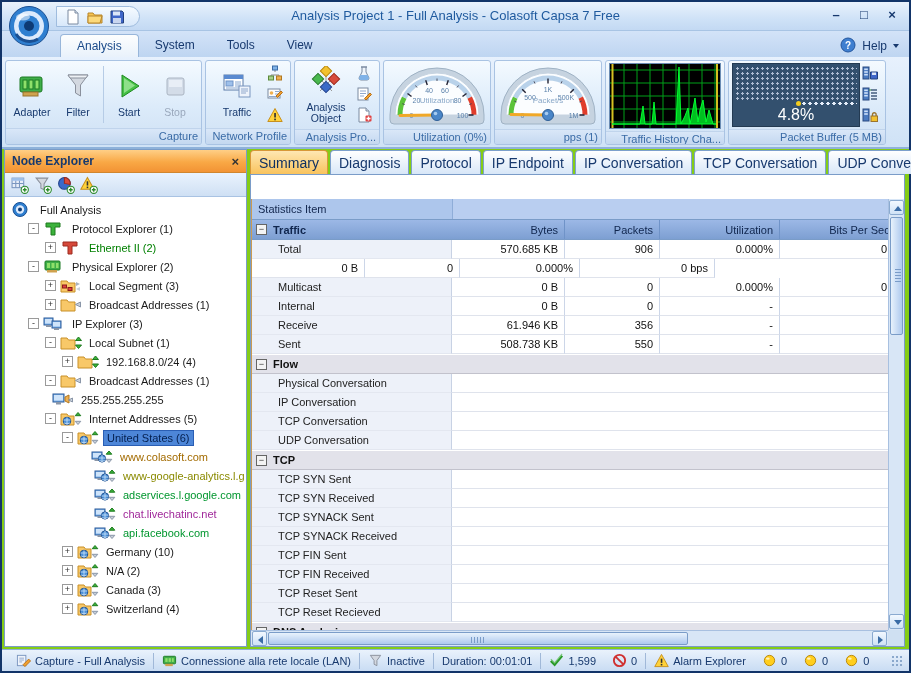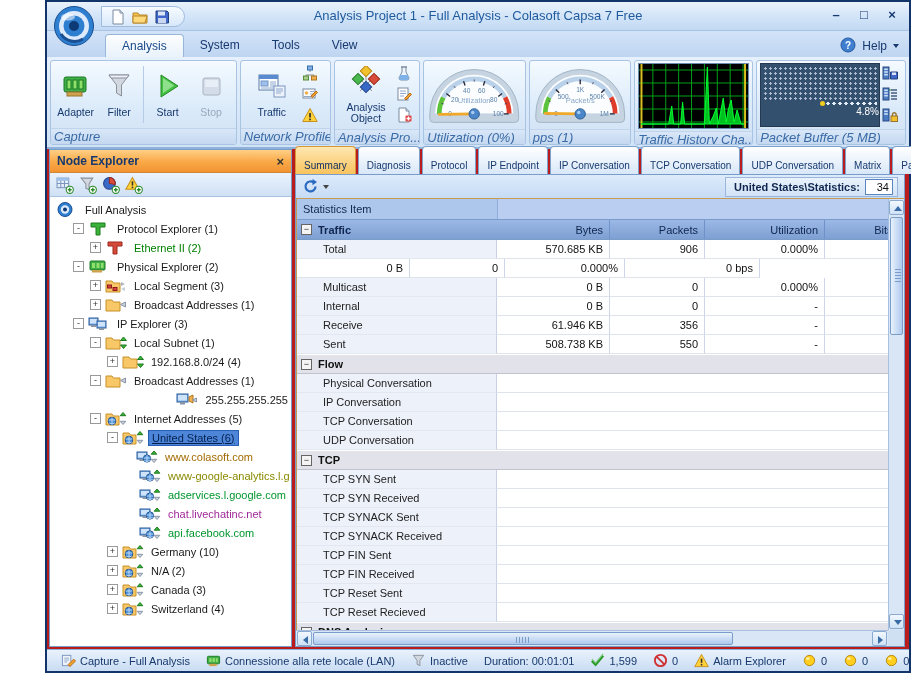--- a/index.html
+++ b/index.html
@@ -1,17 +1,17 @@
 <!DOCTYPE html>
 <html><head>
 <meta charset="utf-8">
 <style>
   * { margin:0; padding:0; box-sizing:border-box; }
   html,body { width:911px; height:673px; overflow:hidden; font-family:"Liberation Sans","DejaVu Sans",sans-serif; }
-  .window { position:absolute; inset:0; border:2px solid #123468; background:#b91c1c;margin-left:45px; }
+  .window { position:absolute; inset:0; border:2px solid #123468; background:#84cc16; }
 
   
   .titlebar { position:absolute; left:0; top:0; right:0; height:29px;
     background:linear-gradient(#e9f2fc,#cfe2f7 60%,#c3d9f3); border-bottom:1px solid #a8c4e4; }
   .logo { position:absolute; left:6px; top:3px; width:42px; height:42px; z-index:30; }
   .quickaccess { position:absolute; left:54px; top:4px; height:21px; display:flex; align-items:center; gap:6px;
     padding:0 14px 0 8px; background:linear-gradient(#f6fbff,#d8e8fa); border:1px solid #9fbcde;
     border-radius:0 11px 11px 0; }
   .qa-btn { width:16px; height:16px; cursor:pointer; }
   .title-text { position:absolute; left:150px; right:150px; top:6px; text-align:center;
@@ -31,66 +31,66 @@
     font-size:12px; color:#17396e; cursor:pointer; }
   .caret { width:0; height:0; border-left:3.5px solid transparent; border-right:3.5px solid transparent;
     border-top:4px solid #17396e; margin-left:2px; }
 
   
   .ribbon { position:absolute; left:0; top:55px; right:0; height:92px; padding:3px 3px 2px;
     background:linear-gradient(#e7f1fd,#cfe2f6); border-bottom:2px solid #8fb2da; display:flex; gap:3px; }
   .rgroup { border:1px solid #a9c3e3; border-radius:3px; display:flex; flex-direction:column;
     background:linear-gradient(#f4faff,#dcebfa 55%,#cfe1f4); overflow:hidden; }
   .rgroup-body { flex:1; display:flex; align-items:center; padding:2px 3px; }
-  .rgroup-caption { height:16px; line-height:15px; text-align:left; font-size:13px; color:#3a6ba6;
+  .rgroup-caption { height:16px; line-height:15px; text-align:right; font-size:11px; color:#3a6ba6;
     background:linear-gradient(#d9e7f8,#c4d8f0); border-top:1px solid #c0d4ec; white-space:nowrap;
-    overflow:hidden; padding:0 3px;font-style:italic; }
+    overflow:hidden; padding:0 3px; }
   .bigbtn { width:46px; display:flex; flex-direction:column; align-items:center; gap:2px; padding:3px 1px;
     border-radius:3px; cursor:pointer; }
   .bigbtn .bb-label { font-size:10.5px; color:#17396e; text-align:center; line-height:11px; white-space:pre-line; }
   .bigbtn.disabled .bb-label { color:#9aa8bc; }
   .bigbtn svg { width:30px; height:30px; }
   .vsep { width:1px; align-self:stretch; background:#b6cce6; margin:3px 2px; }
   .smallcol { display:flex; flex-direction:column; justify-content:center; gap:3px; padding:0 2px; }
   .smallbtn { width:18px; height:18px; cursor:pointer; }
   .smallbtn svg { width:16px; height:16px; }
   .gauge-wrap { width:100px; height:64px; }
   .chart-wrap { width:112px; height:66px; background:#000; border:1px solid #6a8cb4; }
   .buffer-viz { position:relative; width:128px; height:64px; background:#33506e; border:1px solid #233a52; }
   .buffer-dots { position:absolute; left:2px; right:2px; top:2px; height:34px;
     background-image:radial-gradient(circle,#aebdd4 1.1px,rgba(0,0,0,0) 1.4px); background-size:5px 5px; }
   .buffer-row { position:absolute; left:54%; right:2px; top:37px; height:5px;
     background-image:radial-gradient(circle,#e6eefb 1.5px,rgba(0,0,0,0) 1.8px); background-size:6px 5px; }
   .buffer-cursor { position:absolute; left:50%; top:37px; width:5px; height:5px; border-radius:50%; background:#f4cc1e; }
-  .buffer-pct { position:absolute; left:0; right:0; top:42px; text-align:right; color:#fff; font-size:10px; }
+  .buffer-pct { position:absolute; left:0; right:0; top:42px; text-align:center; color:#fff; font-size:16px; }
 
   
   .main { position:absolute; left:2px; top:147px; right:4px; bottom:24px; }
   .node-panel { position:absolute; left:0; top:0; width:243px; bottom:0; background:#fff;
     border:1px solid #7a9cc8; display:flex; flex-direction:column; }
   .np-header { height:23px; background:linear-gradient(#ffcf86,#f9a845 55%,#f29334); display:flex;
     align-items:center; padding:0 7px; border-bottom:1px solid #d0862e; }
   .np-title { flex:1; font-size:12px; font-weight:bold; color:#17396e; }
   .np-close { font-size:13px; font-weight:bold; color:#333; cursor:pointer; }
   .np-toolbar { height:24px; background:linear-gradient(#eaf3fd,#cfe0f4); border-bottom:1px solid #a9c3e3;
     display:flex; align-items:center; gap:5px; padding:0 6px; }
   .np-toolbar .tb-btn { width:18px; height:18px; cursor:pointer; }
   .tree { flex:1; overflow:hidden; background:#fff; padding-top:3px; }
   .tree-row { height:19px; display:flex; align-items:center; font-size:11px; color:#1a1a1a;
     white-space:nowrap; cursor:pointer; }
   .expander { width:11px; height:11px; border:1px solid #9a9a9a; background:#fff; font-size:9px;
     line-height:9px; text-align:center; color:#333; margin-right:4px; flex:none; }
   .exp-space { width:15px; flex:none; }
   .tree-icon { width:22px; height:15px; margin-right:4px; flex:none; }
   .tree-label { padding:1px 3px; }
-  .tree-row.selected .tree-label { background:#4d86d8; border:1px solid #2a5eb4; color:#041f4e;text-decoration:underline; }
+  .tree-row.selected .tree-label { background:#4d86d8; border:1px solid #2a5eb4; color:#041f4e; }
 
   .content { position:absolute; left:246px; top:0; right:0; bottom:0; }
   .view-tabs { position:absolute; left:0; top:0; right:0; height:25px; display:flex; align-items:flex-end; }
-  .vtab { flex:none; margin-right:2px; padding:13px 8px 3px; font-size:10px; color:#17396e;
+  .vtab { flex:none; margin-right:2px; padding:4px 8px 3px; font-size:14px; color:#17396e;
     background:linear-gradient(#ffffff,#d8e7f8); border:1px solid #7da0cc; border-bottom:none;
     border-radius:4px 4px 0 0; cursor:pointer; white-space:nowrap;text-align:center; }
   .vtab.active { background:linear-gradient(#fee7b2,#f9c35d); border-color:#d89838; color:#103060; }
 
   .pane { position:absolute; left:0; top:25px; right:0; bottom:0; border:1px solid #7a9cc8; background:#fff; }
   .pane-toolbar { position:absolute; left:0; top:0; right:0; height:24px;
     background:linear-gradient(#ddebfb,#c6dbf4); border-bottom:1px solid #c99a52;
     display:flex; align-items:center; padding:0 6px; }
   .refresh-btn { width:17px; height:17px; cursor:pointer; }
   .pane-toolbar .caret { border-top-color:#444; margin-left:4px; }
@@ -565,21 +565,21 @@
             <span class="tree-label">192.168.8.0/24 (4)</span>
           </div>
           <div class="tree-row" style="padding-left: 40px;">
             <span class="expander">-</span>
             <span class="tree-icon"><svg viewBox="0 0 22 15">
                 <path d="M1 3 h6 l1.5 2 H15 v9 H1 Z" fill="#f8c868" stroke="#c89028"></path>
                 <path d="M20.5 5 l-5 2.5 5 2.5 Z" fill="#c8d0da" stroke="#8a96a8"></path>
               </svg></span>
             <span class="tree-label">Broadcast Addresses (1)</span>
           </div>
-          <div class="tree-row" style="padding-left: 58px; justify-content: flex-end;">
+          <div class="tree-row" style="padding-left: 32px;">
             <span class="exp-space"></span>
             <span class="tree-icon"><svg viewBox="0 0 22 15">
                 <rect x="1" y="2" width="11" height="8" fill="#7fb2e8" stroke="#2a5a9a"></rect>
                 <rect x="2" y="3" width="9" height="5.5" fill="#cfe4fa"></rect>
                 <rect x="4" y="10" width="5" height="2.5" fill="#8a96a8"></rect>
                 <path d="M13 5 l4 -2 v8 l-4 -2 Z" fill="#f0b050" stroke="#b07820"></path>
                 <path d="M20.5 6 l-4 2 4 2 Z" fill="#c8d0da" stroke="#8a96a8"></path>
               </svg></span>
             <span class="tree-label">255.255.255.255</span>
           </div>
@@ -723,31 +723,20 @@
           <div class="vtab">Diagnosis</div>
           <div class="vtab">Protocol</div>
           <div class="vtab">IP Endpoint</div>
           <div class="vtab">IP Conversation</div>
           <div class="vtab">TCP Conversation</div>
           <div class="vtab">UDP Conversation</div>
           <div class="vtab">Matrix</div>
           <div class="vtab">Packet</div>
         </div>
       <div class="pane">
-        <div class="pane-toolbar">
-          <span class="refresh-btn"><svg viewBox="0 0 17 17">
-                <path d="M13.5 8.5 a5 5 0 1 1 -1.8-3.9" fill="none" stroke="#2a6ac0" stroke-width="2.2"></path>
-                <path d="M10.5 1 L15 4 L10.5 7.2 Z" fill="#2a6ac0"></path>
-              </svg></span>
-          <span class="caret"></span>
-          <div class="scope">
-            <span class="scope-label">United States\Statistics:</span>
-            <span class="scope-count">34</span>
-          </div>
-        </div>
         <div class="table-region" id="stats-table">
             <div class="t-row t-head">
               <div class="cell c0">Statistics Item</div>
   <div class="cell" style="flex:1; background:#b9cef0; border-left:1px solid #8fadd8;"></div>
             </div>
             <div class="t-row t-sec-blue">
               <div class="cell c0" style="padding-left:0;">
      <span class="collapse-box">−</span>
      <span class="sec-label">Traffic</span>
               </div>

